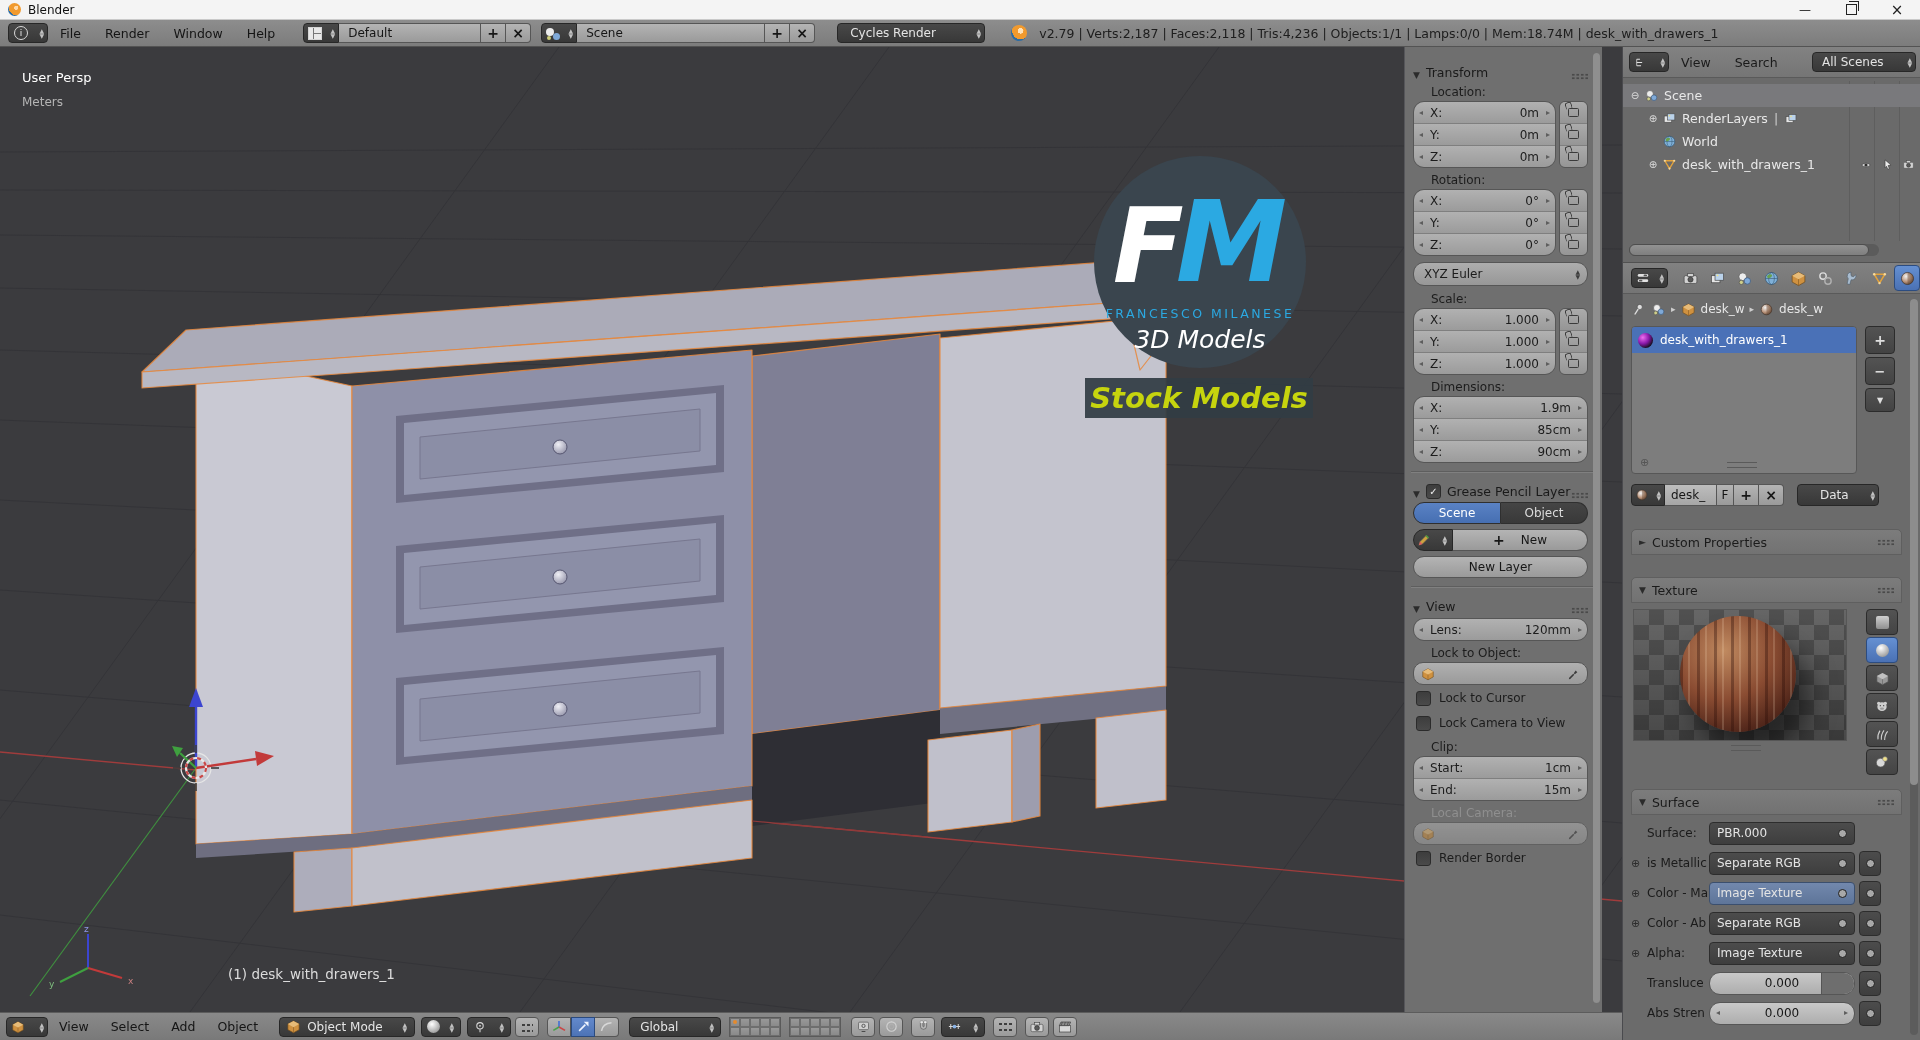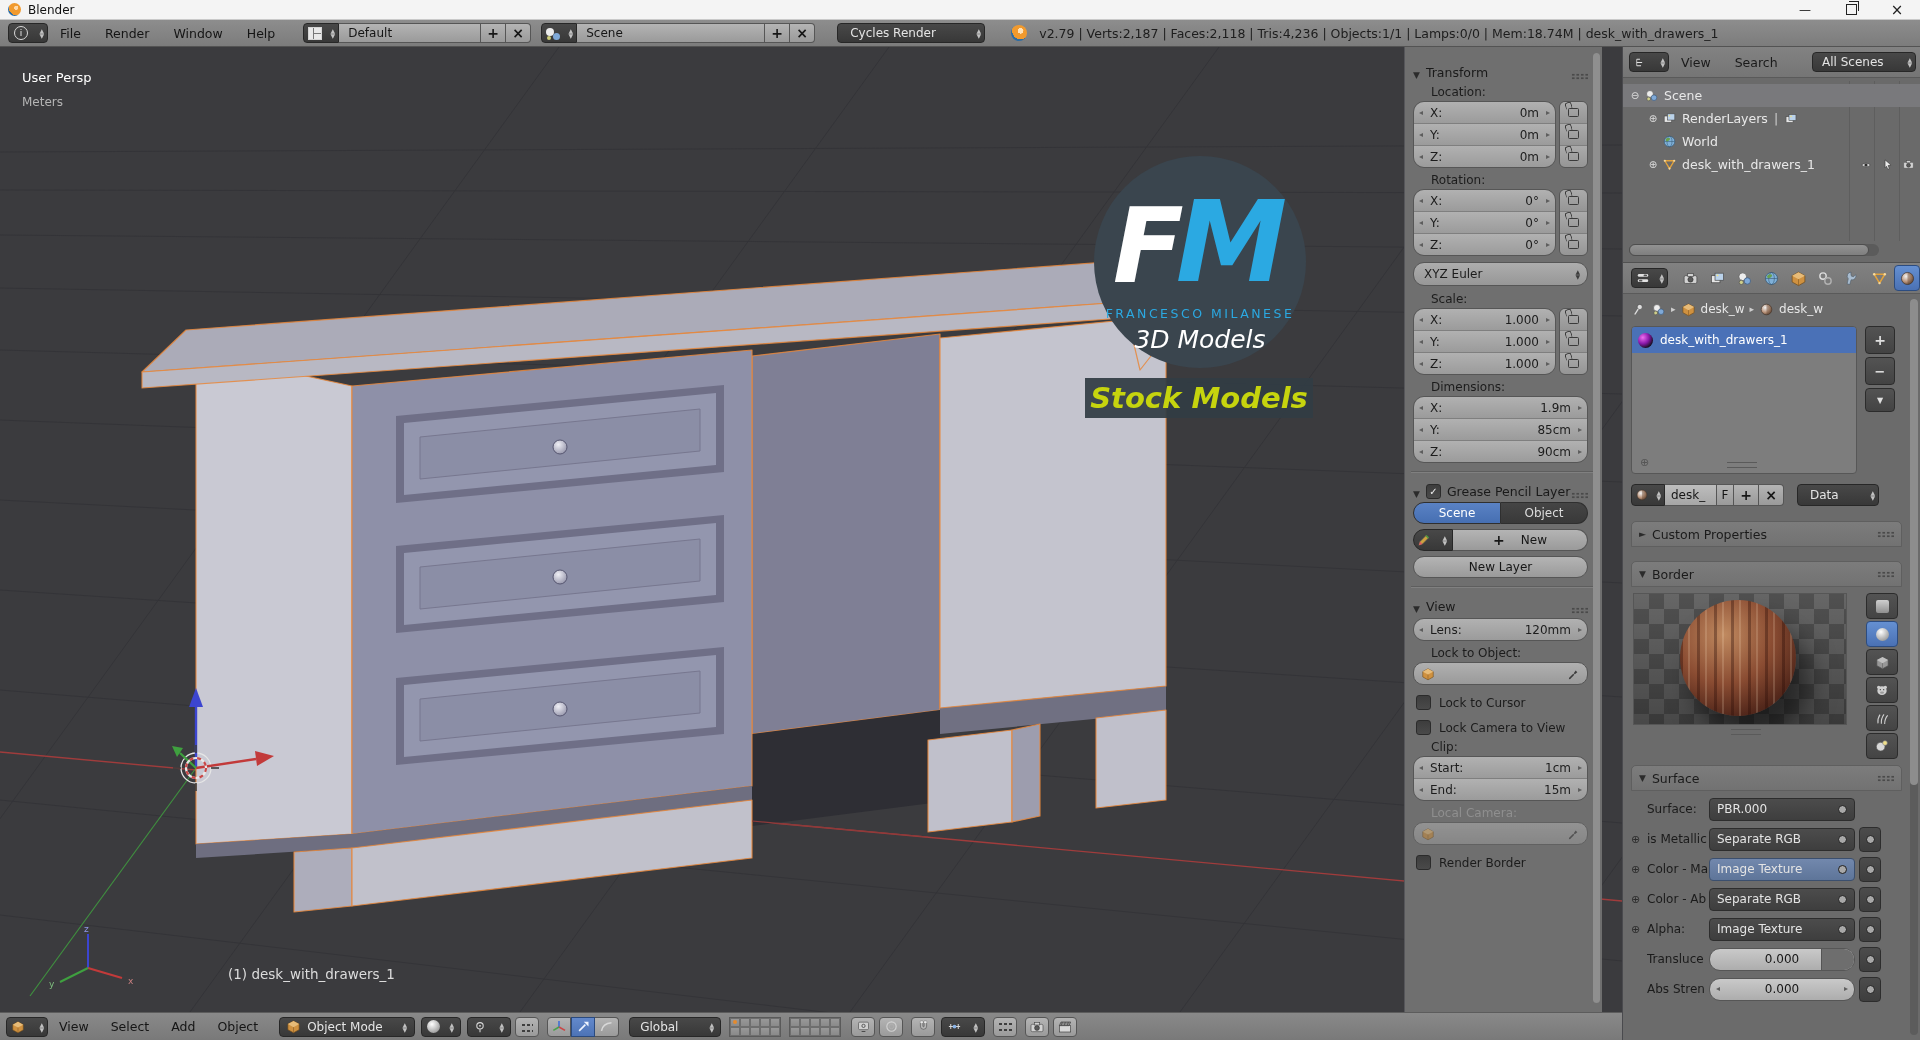--- a/index.html
+++ b/index.html
@@ -103,21 +103,21 @@
   .lockbtn:first-child{border-top:none}
   .pl{width:9px;height:7px;border:1.5px solid #3a3a3a;border-radius:1.5px;position:relative;display:block}
   .pl:before{content:"";position:absolute;width:5px;height:6px;border:1.5px solid #3a3a3a;border-bottom:none;
              border-radius:3px 3px 0 0;left:-4px;top:-7px;transform:rotate(-14deg)}
   .ddlight{height:22px;background:linear-gradient(#adadad,#979797);border:1px solid #565656;border-radius:11px;
            display:flex;align-items:center;padding:0 4px 0 10px;margin:6px 0;font-size:12px}
   .np-sep{border:none;border-top:1px solid #5e5e5e;border-bottom:1px solid #808080;margin:8px -6px 6px -2px}
   .cb{width:13px;height:13px;background:linear-gradient(#3d3d3d,#4a4a4a);border:1px solid #2b2b2b;border-radius:3px;
       margin-right:8px;display:flex;align-items:center;justify-content:center;color:#eee;font-size:10px;flex:none}
   .cb.on:before{content:"✓"}
-  .cbrow{display:flex;align-items:flex-end;height:19px;margin:6px 0 0 3px;font-size:12px}
+  .cbrow{display:flex;align-items:flex-start;height:19px;margin:6px 0 0 3px;font-size:12px}
   .tabs2{display:flex;height:22px;margin:3px 0 5px 0}
   .tab{flex:1;display:flex;align-items:center;justify-content:center;font-size:12px;border:1px solid #2f2f2f}
   .tab.on{background:linear-gradient(#5a82c4,#466fb2);color:#fff;border-radius:11px 0 0 11px}
   .tab.off{background:linear-gradient(#454545,#393939);color:#dcdcdc;border-radius:0 11px 11px 0;border-left:none}
   .penrow{display:flex;height:22px;margin-bottom:5px}
   .penbtn{width:40px;border-radius:11px 0 0 11px;padding:0 2px}
   .newbtn{flex:1;border-radius:0 11px 11px 0;border-left:none;gap:16px}
   .bigbtn{height:22px;border-radius:11px;margin:2px 0 4px 0}
   .objfld{height:21px;background:linear-gradient(#b0b0b0,#9a9a9a);border:1px solid #565656;border-radius:10px;
           display:flex;align-items:center;padding:0 7px;margin:2px 0}
@@ -184,22 +184,22 @@
   .slotbtns{display:flex;flex-direction:column;margin-left:8px;gap:3px}
   .sbtn{width:28px;height:26px;background:linear-gradient(#535353,#434343);border:1px solid #2c2c2c;border-radius:4px;
         color:#e0e0e0;display:flex;align-items:center;justify-content:center}
   .browse{display:flex;align-items:center;height:24px;margin-top:9px}
   .br-dd{width:34px;height:22px;border-radius:4px 0 0 4px;padding-left:3px}
   .br-name{width:52px;height:22px;border-radius:0;border-left:none;justify-content:flex-start;padding-left:6px;
            background:linear-gradient(#bdbdbd,#a6a6a6)}
   .br-f{width:17px;height:22px;border-radius:0;border-left:none}
   .br-sq{width:25px;height:22px;border-radius:0;border-left:none}
   .br-sq.last{border-radius:0 4px 4px 0}
-  .br-data{width:82px;height:22px;margin-left:13px;padding-left:12px}
-  .phead{display:flex;align-items:center;height:24px;margin-top:14px;background:linear-gradient(#7c7c7c,#727272);
+  .br-data{width:82px;height:22px;margin-left:13px;padding-left:22px}
+  .phead{display:flex;align-items:center;height:24px;margin-top:22px;background:linear-gradient(#7c7c7c,#727272);
          border:1px solid #5f5f5f;border-radius:5px 5px 0 0;padding:0 7px;margin-right:18px;font-size:12.5px}
   .prevwrap{position:relative;height:160px;margin-top:4px}
   .prevbox{position:absolute;left:2px;top:2px;width:212px;height:130px;border:1px solid #565656;
            background-image:linear-gradient(45deg,#575757 25%,transparent 25%,transparent 75%,#575757 75%),
                             linear-gradient(45deg,#575757 25%,transparent 25%,transparent 75%,#575757 75%);
            background-size:30px 30px;background-position:0 0,15px 15px;background-color:#6f6f6f;overflow:hidden}
   .prevshade{position:absolute;inset:0;background:linear-gradient(rgba(0,0,0,.08),rgba(0,0,0,.35))}
   .wood{position:absolute;left:46px;top:6px;width:116px;height:116px;border-radius:50%;
         background-image:repeating-linear-gradient(90deg,rgba(40,10,5,.35) 0 3px,rgba(0,0,0,0) 3px 8px,rgba(255,230,200,.18) 8px 10px,rgba(0,0,0,0) 10px 17px),
                          radial-gradient(circle at 38% 30%,#c08a60,#8a4c32 45%,#55291c 74%,#2e1410);
@@ -1061,21 +1061,21 @@
   </div>
 
   <div class="phead">
     <span class="tri c"></span>
     <span>Custom Properties</span>
     <span class="grip"></span>
   </div>
 
   <div class="phead">
     <span class="tri"></span>
-    <span>Border</span>
+    <span>Texture</span>
     <span class="grip"></span>
   </div>
 
   <div class="prevwrap">
     <div class="prevbox">
       <div class="prevshade"></div>
       <div class="wood"></div>
     </div>
     <span class="vgrip"></span>
     <div class="pbcol">

